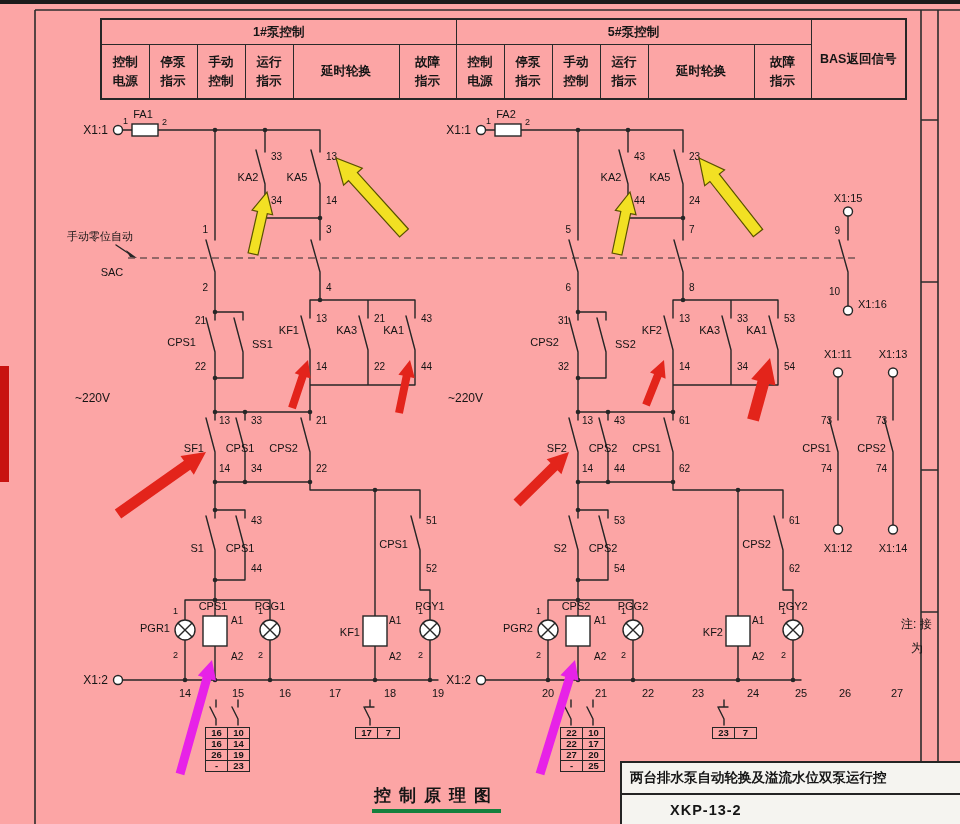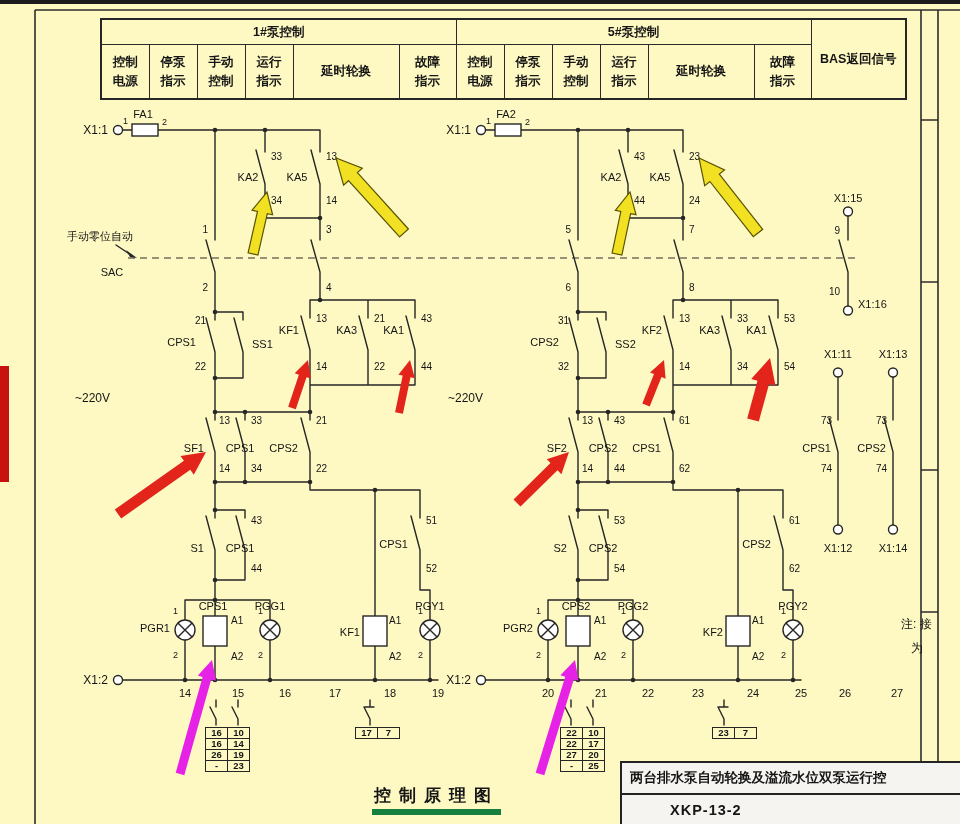--- a/index.html
+++ b/index.html
@@ -1,36 +1,36 @@
 <!DOCTYPE html>
 <html><head>
 <meta charset="utf-8">
 <style>
   html,body{margin:0;padding:0;background:#e8e8e8;}
-  #sheet{position:relative;width:960px;height:824px;background:#fef9c3;overflow:hidden;
+  #sheet{position:relative;width:960px;height:824px;background:#fca5a5;overflow:hidden;
          font-family:"Liberation Sans","DejaVu Sans",sans-serif;color:#151515;}
   #topbar{position:absolute;left:0;top:0;width:960px;height:4px;background:#1b1b1b;}
   #redbar{position:absolute;left:0;top:366px;width:9px;height:116px;background:#c8120f;}
   svg{position:absolute;left:0;top:0;}
   svg text{fill:#141414;font-family:"Liberation Sans","DejaVu Sans",sans-serif;}
   .wires{fill:none;stroke:#262626;stroke-width:1.4;stroke-linecap:round;}
   .frame{fill:none;stroke:#2c2c2c;stroke-width:1.6;}
   .dash{fill:none;stroke:#2c2c2c;stroke-width:1.2;stroke-dasharray:7 5;}
   .sym{fill:#ffffff;stroke:#262626;stroke-width:1.4;}
   .dot{fill:#262626;stroke:none;}
   table.hdr{position:absolute;left:100px;top:18px;border-collapse:collapse;table-layout:fixed;border:2px solid #262626;}
   table.hdr td{border:1.6px solid #2a2a2a;text-align:center;vertical-align:middle;
                font-size:12.5px;font-weight:600;white-space:pre-line;line-height:1.5;padding:0;}
   table.hdr tr.r1 td{height:24px;}
   table.hdr tr.r2 td{height:53px;}
   table.mini{position:absolute;border-collapse:collapse;}
   table.mini td{border:1px solid #262626;width:21px;height:10px;padding:0;
                 font-size:9.5px;line-height:10px;text-align:center;font-weight:600;}
   #ptitle{position:absolute;left:372px;top:784px;font-size:17px;font-weight:bold;
-          letter-spacing:8px;border-bottom:6px solid #15803d;padding:0 2px 2px 2px;white-space:nowrap;}
+          letter-spacing:8px;border-bottom:4px solid #15803d;padding:0 2px 2px 2px;white-space:nowrap;}
   #tblock{position:absolute;left:620px;top:761px;width:340px;height:63px;
           border-top:2px solid #242424;border-left:2px solid #242424;background:#f5f4f0;}
   #tblock .r1{height:30px;border-bottom:2px solid #242424;display:flex;align-items:center;
               padding-left:8px;font-size:13.5px;font-weight:bold;white-space:nowrap;overflow:hidden;}
   #tblock .r2{height:29px;display:flex;align-items:center;padding-left:48px;
               font-size:14.5px;font-weight:bold;letter-spacing:1px;}
   #notes{position:absolute;left:901px;top:612px;font-size:12px;line-height:24px;width:70px;}
 </style>
 </head>
 <body>

